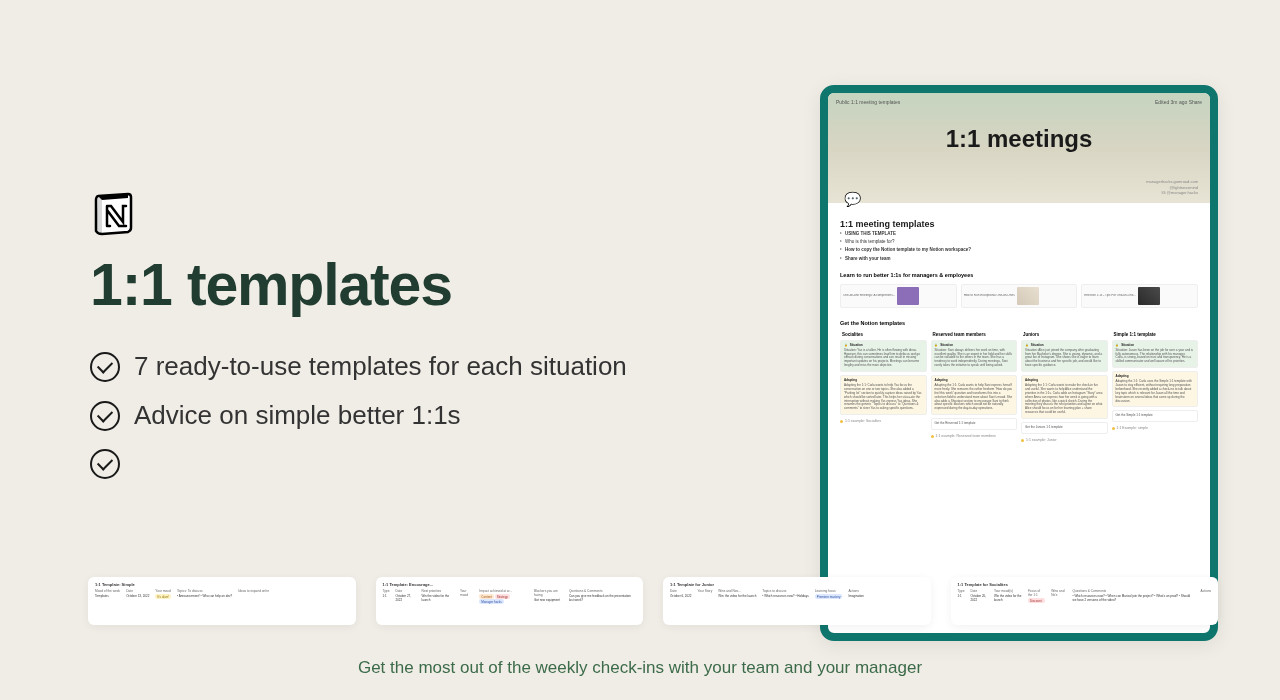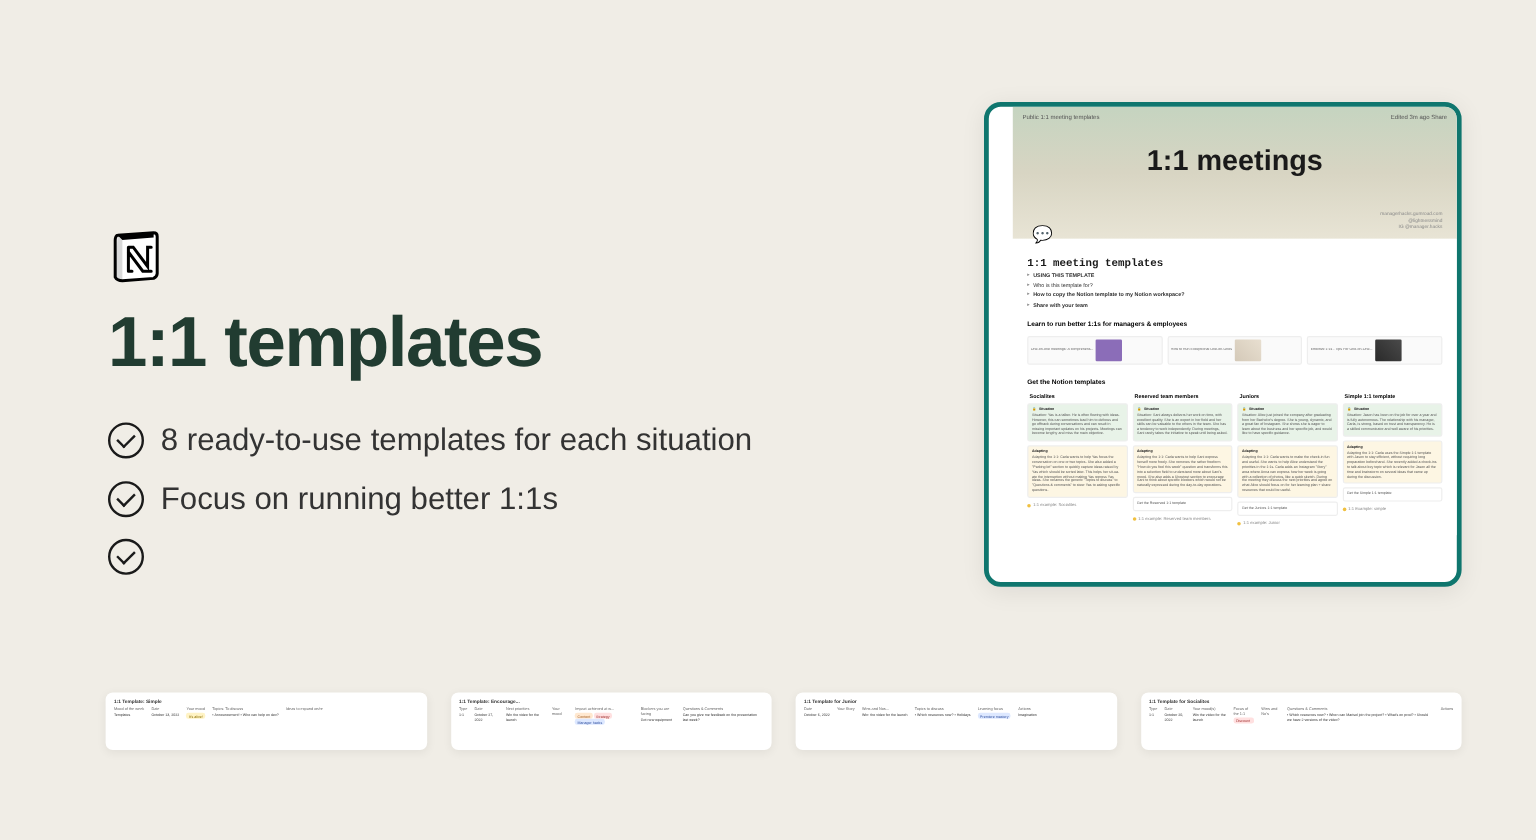--- a/index.html
+++ b/index.html
@@ -71,27 +71,26 @@
 .feature-text {
   font-size: 26px;
   color: #333;
   font-weight: 400;
 }
 .preview-card {
   position: absolute;
   right: 62px;
   top: 85px;
   width: 398px;
-  height: 404px;
-  border: 4px solid #0f766e;
+  height: 556px;
+  border: 8px solid #0f766e;
   border-radius: 14px;
   background: #fff;
   overflow: hidden;
   box-shadow: 0 4px 20px rgba(0,0,0,0.08);
-  padding-left: 20px;
 }
 .preview-header {
   height: 110px;
   background: linear-gradient(180deg, #c5d4c0 0%, #d8d5c3 50%, #e8e4d5 100%);
   position: relative;
 }
 .preview-topbar {
   position: absolute;
   top: 6px;
   left: 8px;
@@ -132,21 +131,20 @@
   font-size: 4px;
   color: #888;
   text-align: right;
   line-height: 1.4;
 }
 .preview-section-title {
   font-size: 9px;
   font-weight: 700;
   color: #1a1a1a;
   margin-bottom: 1px;
-  font-family: Liberation Mono, monospace;
 }
 .preview-section-title.first {
   padding-top: 16px;
 }
 .preview-bullets {
   font-size: 4.5px;
   color: #333;
   margin-bottom: 10px;
   line-height: 1.6;
 }
@@ -308,25 +306,25 @@
         <path d="M8 6 L38 4 C40 4 41 5 41 7 L41 38 C41 40 40 41 38 42 L12 44 C9 44 7 43 6 41 L6 10 C6 8 7 6 8 6 Z" stroke="#000" stroke-width="2.5" fill="#fff"></path>
         <path d="M8 6 L12 10 L38 8 L38 4 Z" fill="#000"></path>
         <path d="M8 6 L12 10 L12 44 L6 41 Z" fill="#000" fill-opacity="0.15"></path>
         <path d="M17 16 L17 36 M17 16 L21 16 L33 32 L33 16 L36 16 M33 36 L29 36 L17 20 M33 36 L36 36 M17 36 L20 36" stroke="#000" stroke-width="2.5" stroke-linecap="round"></path>
       </svg>
     </div>
     <h1 class="main-title">1:1 templates</h1>
     <div class="features">
       <div class="feature-item">
         <div class="check-icon"></div>
-        <div class="feature-text">8 ready-to-use templates for each situation</div>
+        <div class="feature-text">7 ready-to-use templates for each situation</div>
       </div>
       <div class="feature-item">
         <div class="check-icon"></div>
-        <div class="feature-text">Focus on running better 1:1s</div>
+        <div class="feature-text">Advice on simple better 1:1s</div>
       </div>
       <div class="feature-item">
         <div class="check-icon"></div>
       </div>
     </div>
   </div>
 
   <div class="preview-card">
     <div class="preview-header">
       <div class="preview-topbar">
@@ -549,13 +547,14 @@
 • What's on prod?
 • Should we have 2 versions of the video?</span>
           </div>
         <div class="thumb-col">
             <span class="label">Actions</span>
           </div>
       </div>
     </div>
   </div>
 
+  <div class="footer-text">Get the most out of the weekly check-ins with your team and your manager</div>
 </div>
 
 </body></html>

